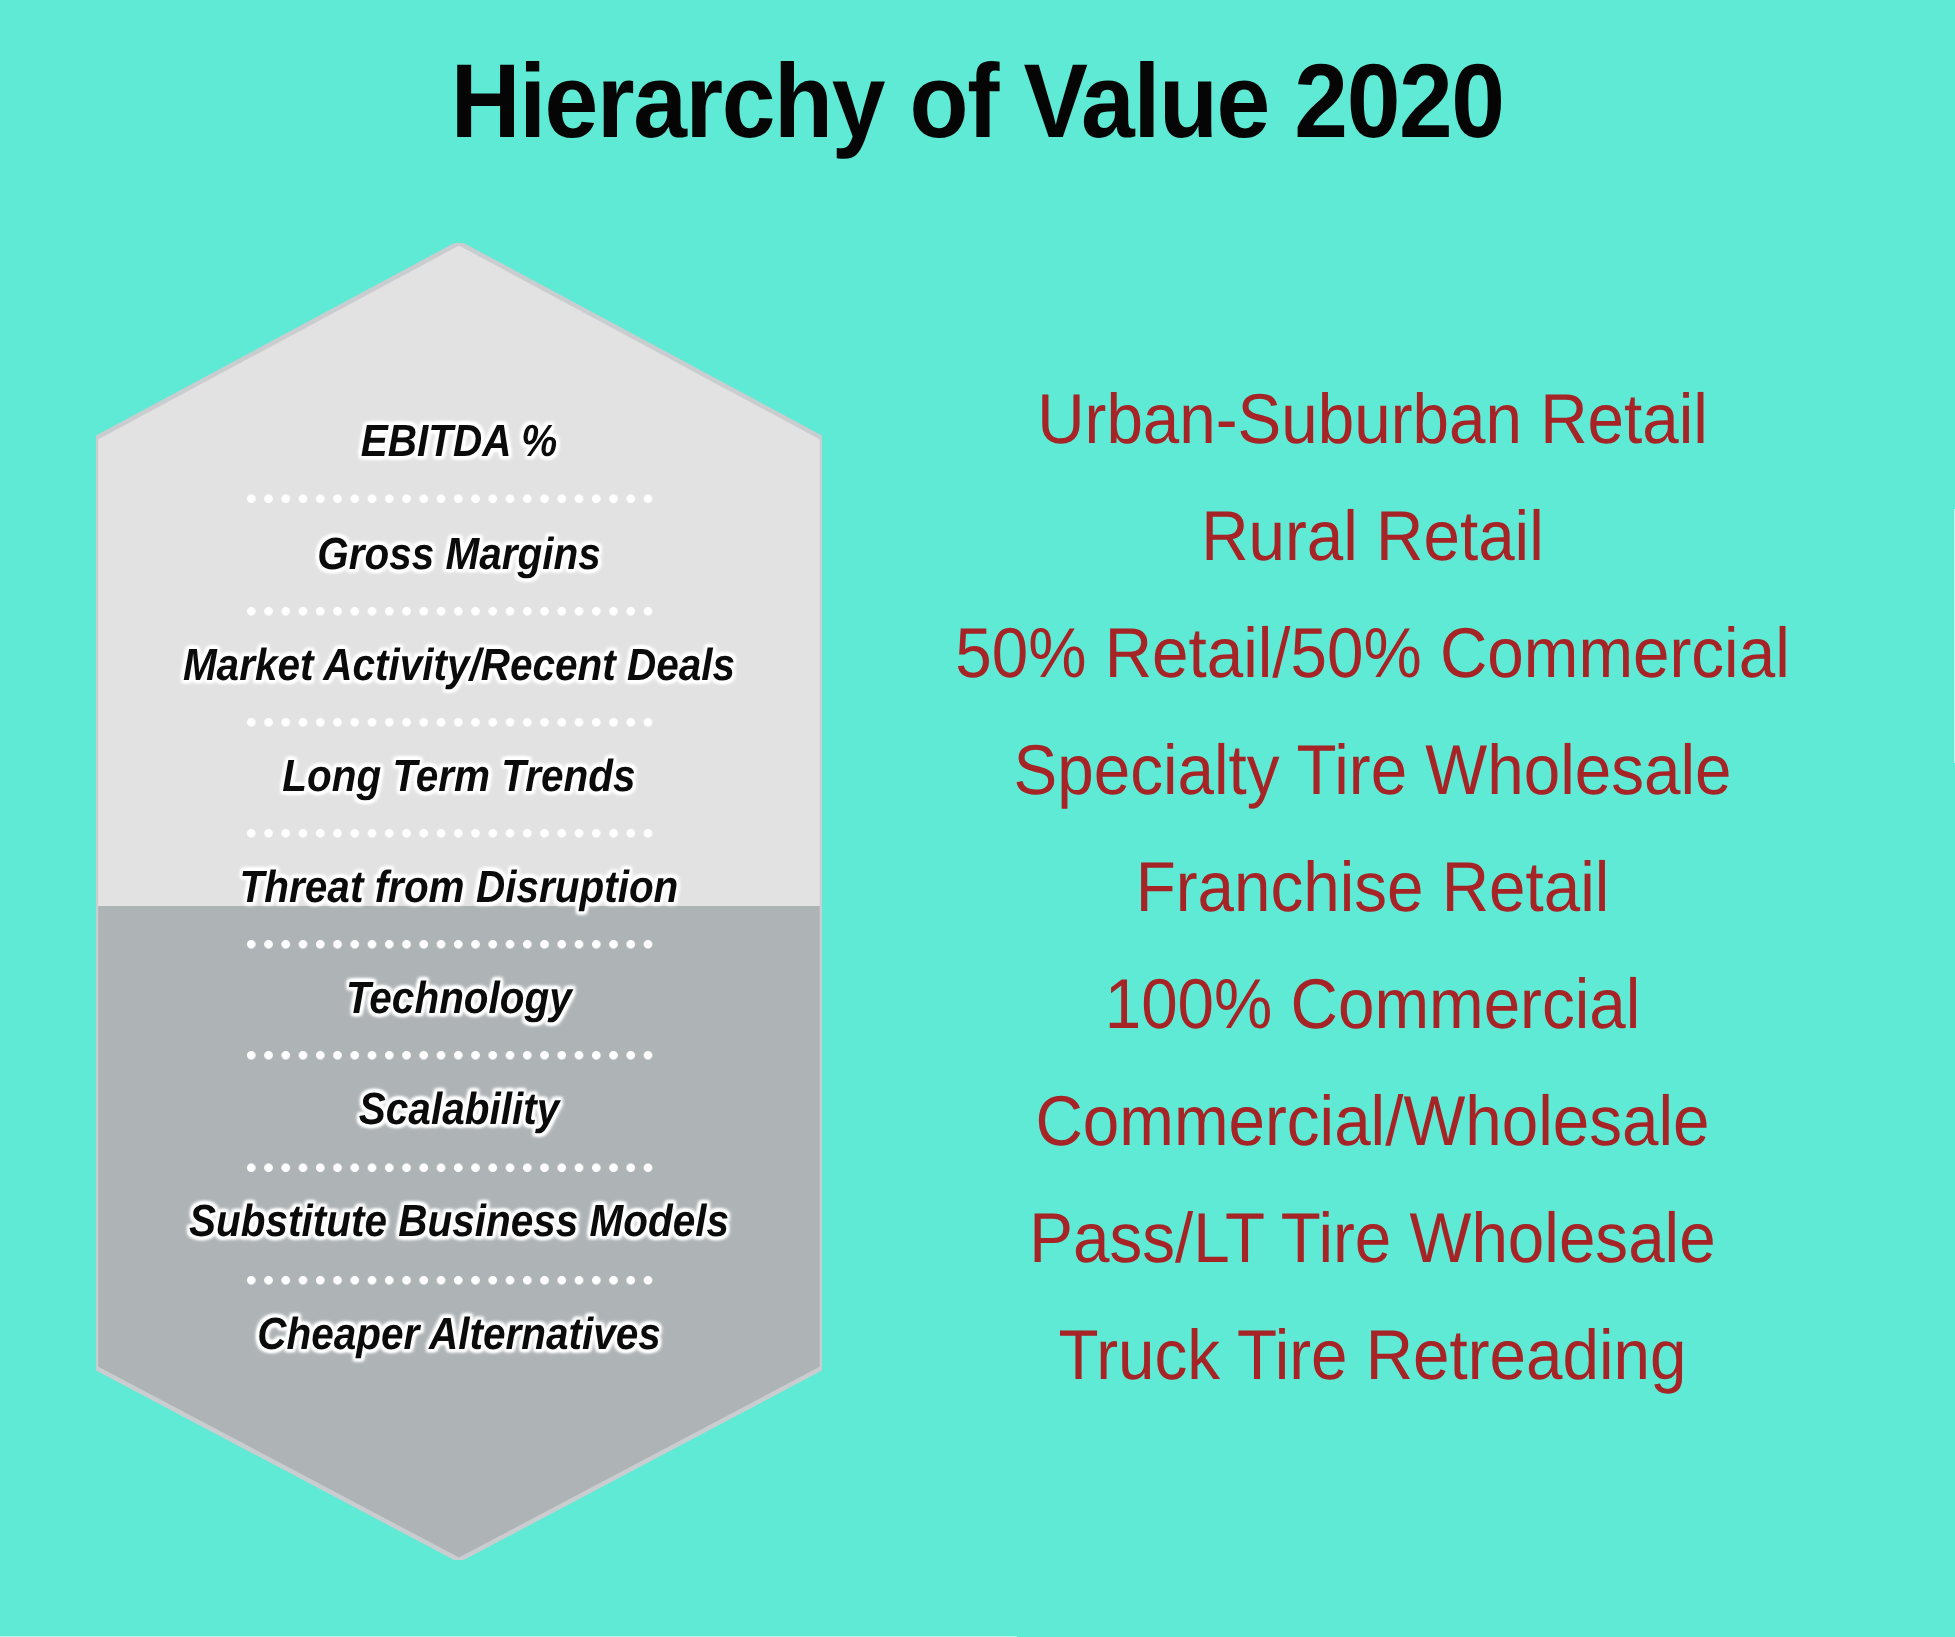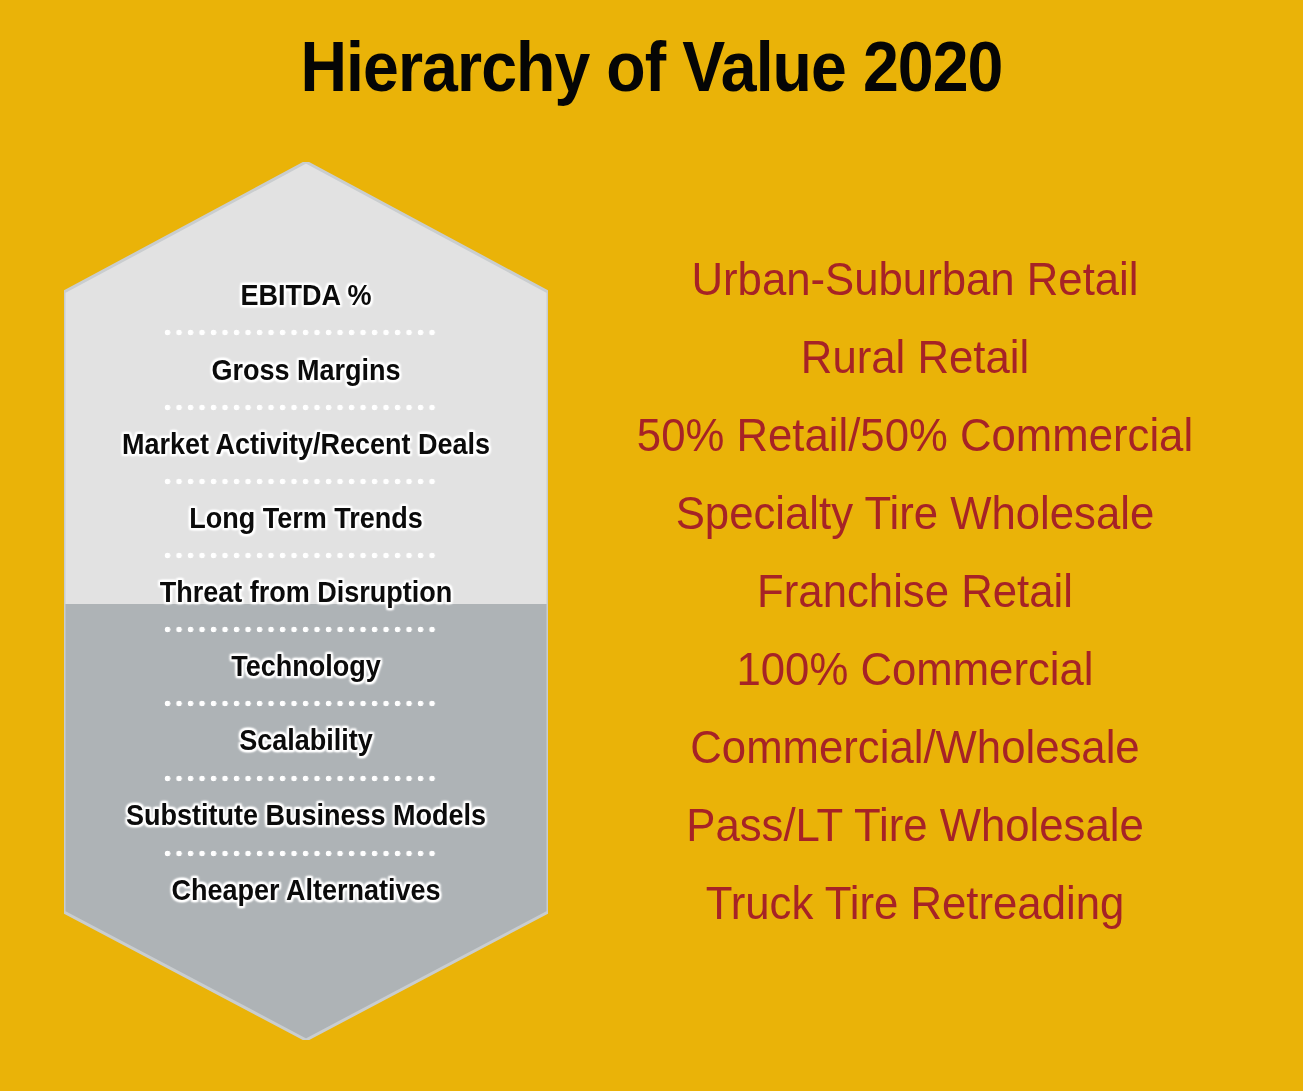--- a/index.html
+++ b/index.html
@@ -8,21 +8,21 @@
     padding: 0;
     background: #ffffff;
   }
   body {
     font-family: "Liberation Sans", sans-serif;
   }
   #canvas {
     position: relative;
     width: 1303px;
     height: 1091px;
-    background: #eab308;
+    background: #5eead4;
     overflow: hidden;
   }
 
   
   #page-title {
     position: absolute;
     left: 0;
     top: 28px;
     width: 1303px;
     text-align: center;
@@ -54,20 +54,21 @@
     display: block;
   }
 
   
   #hex-labels {
     position: absolute;
     left: -16px;
     top: 0;
     width: 516px;
     height: 878px;
+    font-style: italic;
   }
   .hex-row {
     position: absolute;
     left: 0;
     width: 516px;
     text-align: center;
     font-family: "Liberation Sans", sans-serif;
     font-weight: bold;
     font-size: 30px;
     line-height: 34px;

